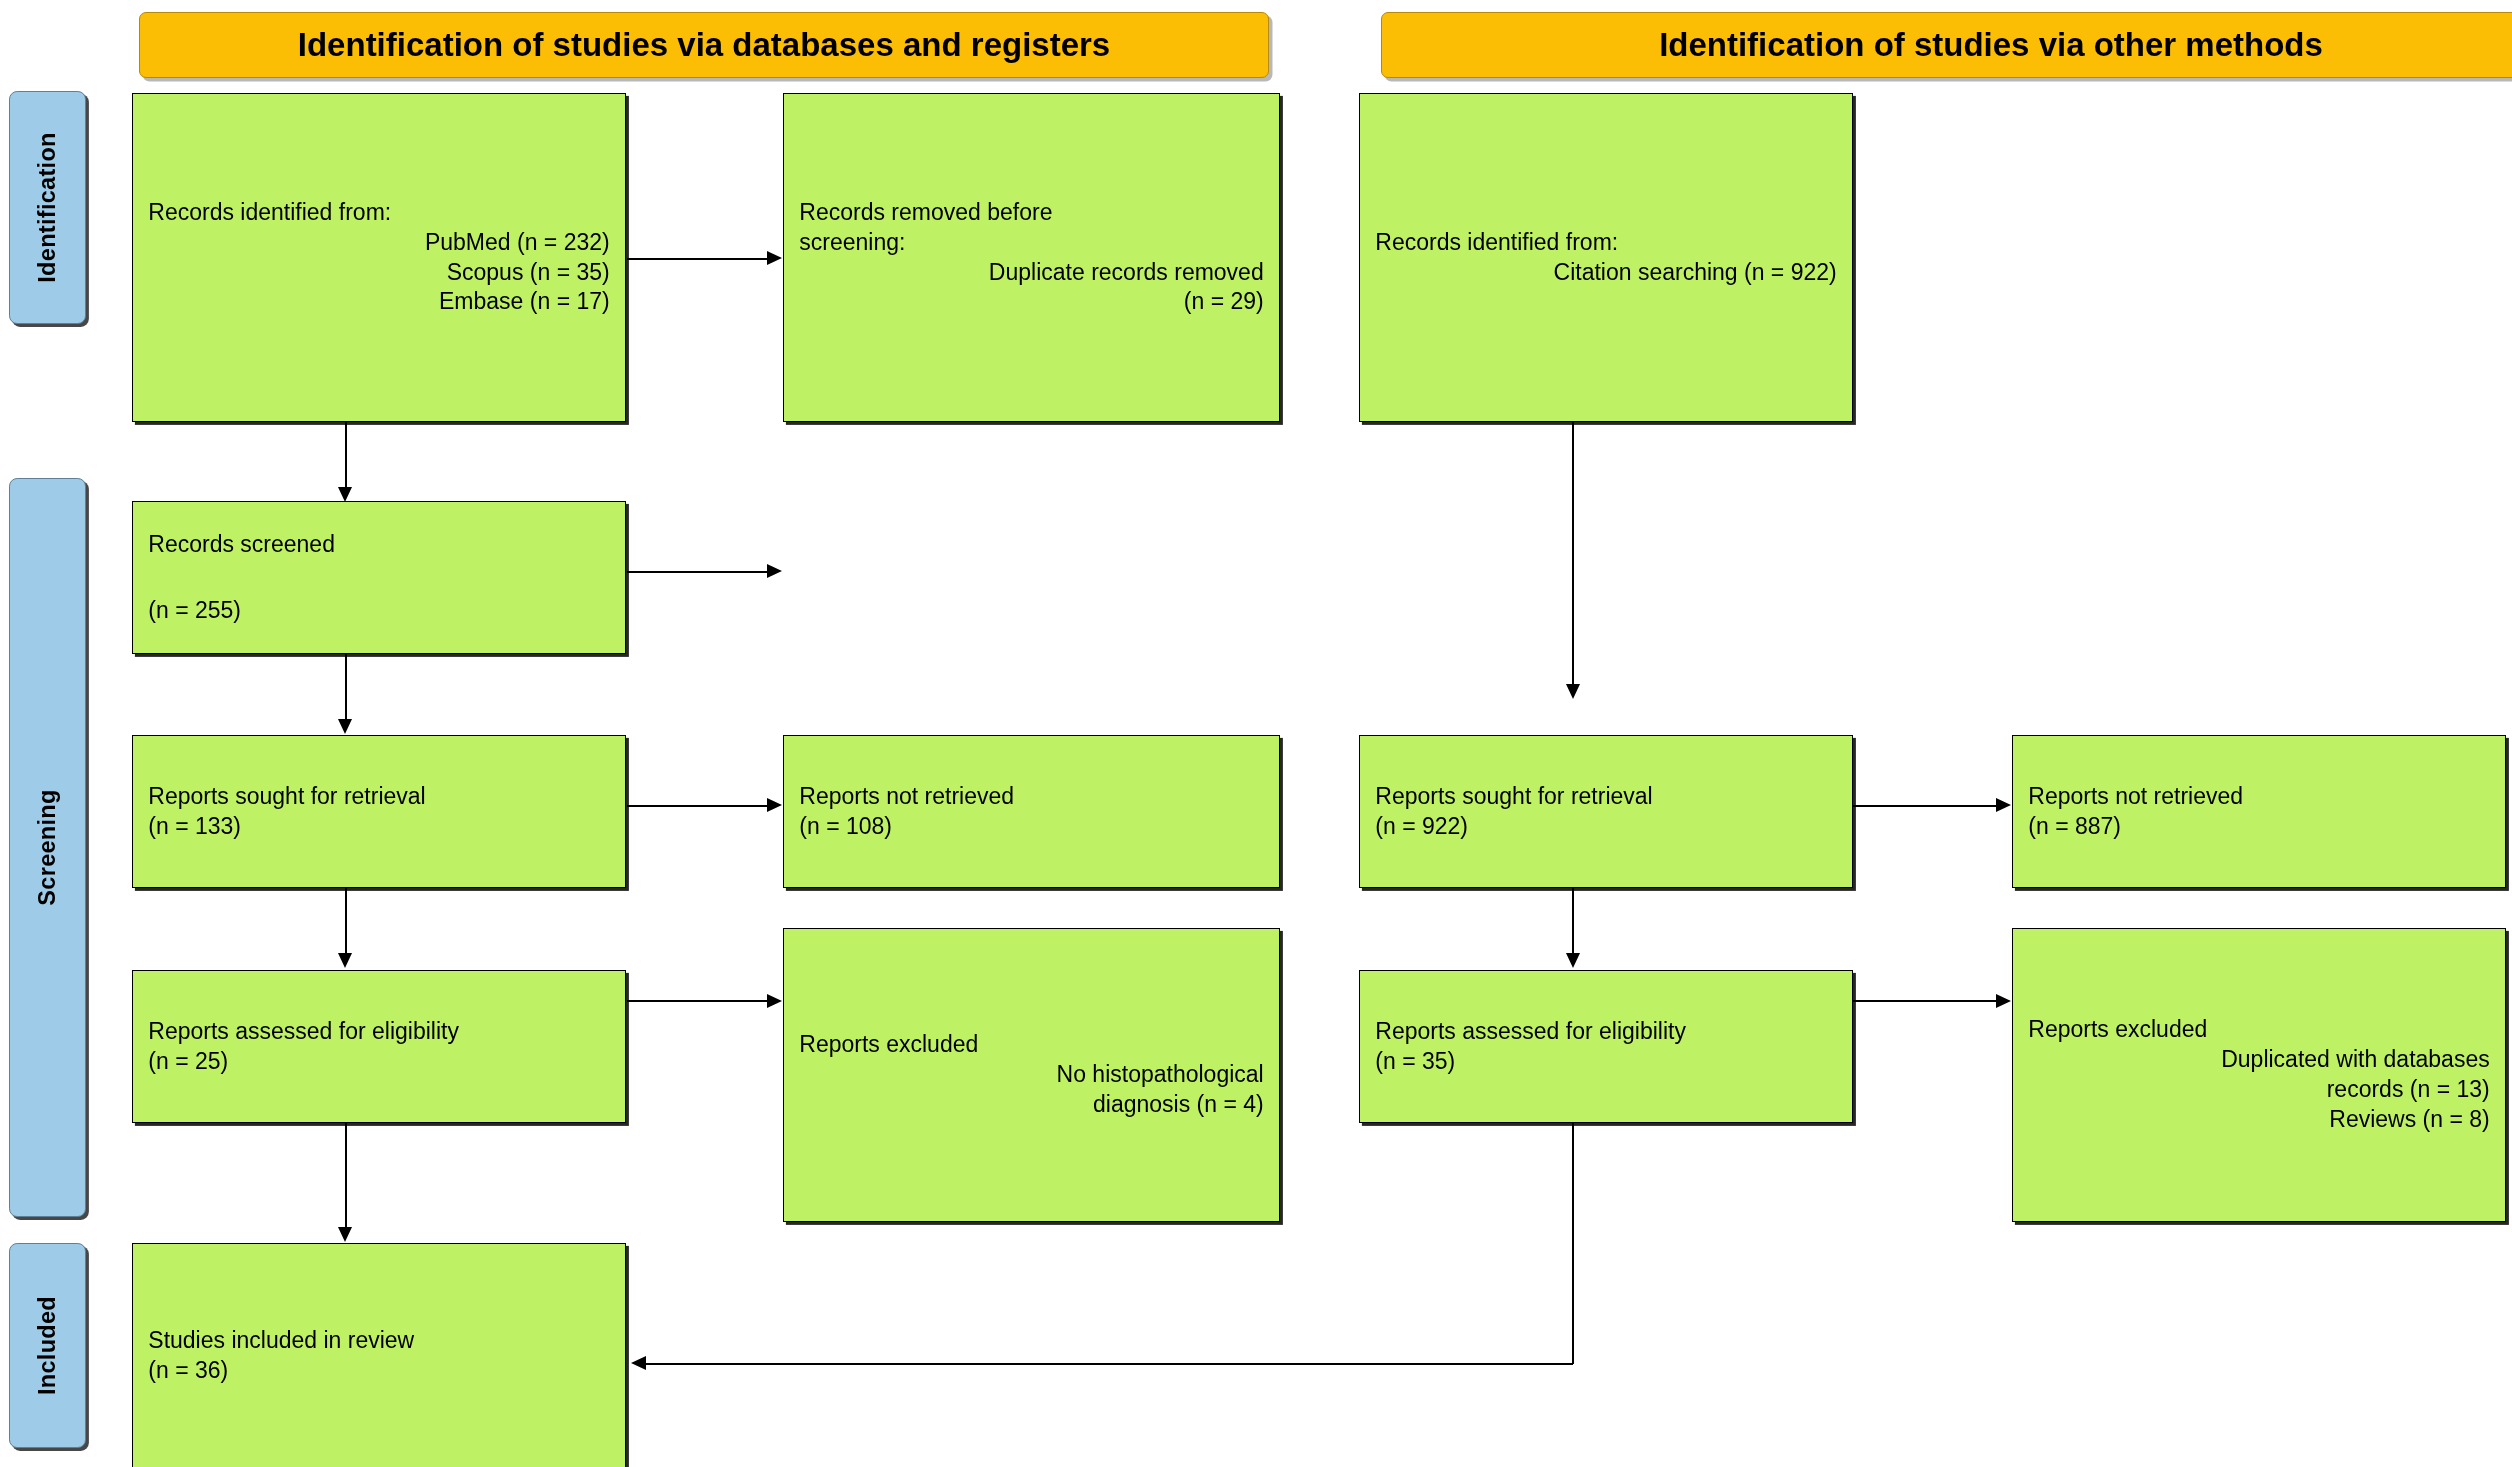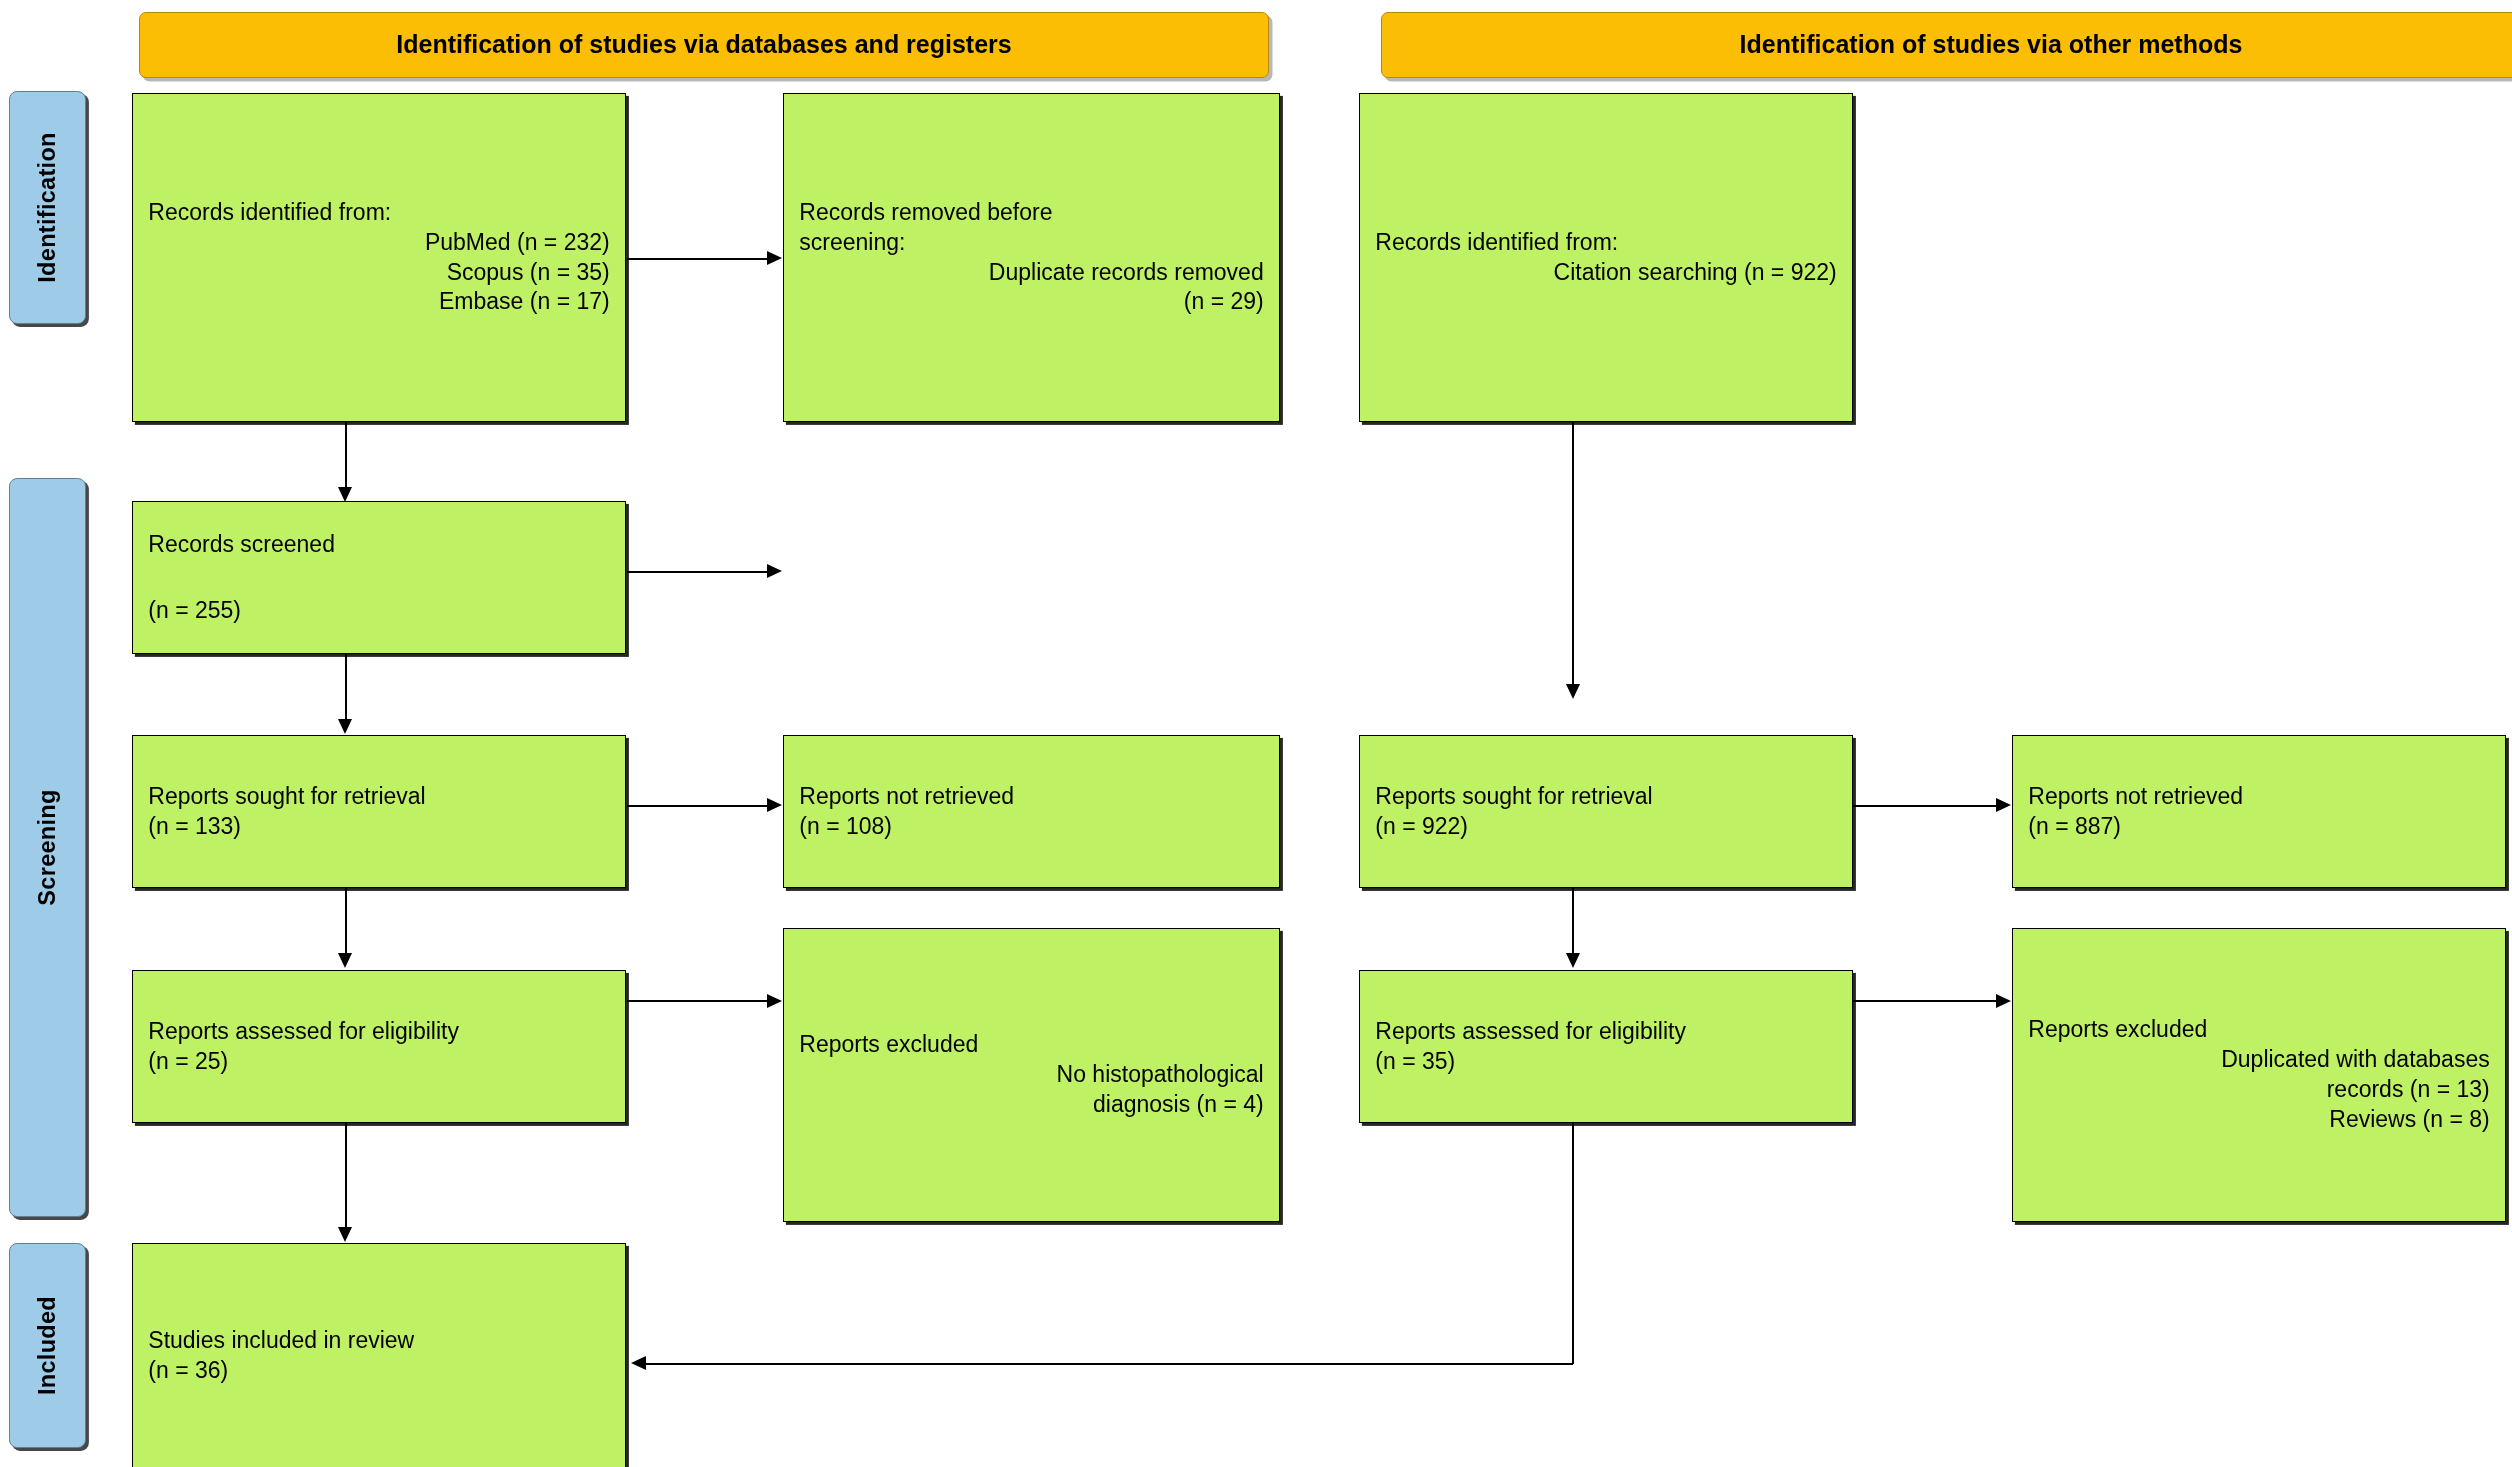--- a/index.html
+++ b/index.html
@@ -31,21 +31,21 @@
   
   .banner{
     position:absolute;
     background:#FBBE04;
     border:1.8px solid #B58A07;
     border-radius:7px;
     box-shadow:3.5px 3.5px 0 0 rgba(0,0,0,0.28);
     display:flex;align-items:center;justify-content:center;
   }
   .banner .banner-text{
-    font-size:25px;font-weight:bold;color:#000;white-space:nowrap;
+    font-size:33px;font-weight:bold;color:#000;white-space:nowrap;
   }
   
   .box{
     position:absolute;
     background:#bef264;
     border:1.8px solid #000;
     box-shadow:2.9px 2.9px 0 0 rgba(0,0,0,0.85);
     box-sizing:border-box;
     display:flex;flex-direction:column;justify-content:center;
     padding:0 15.3px;

